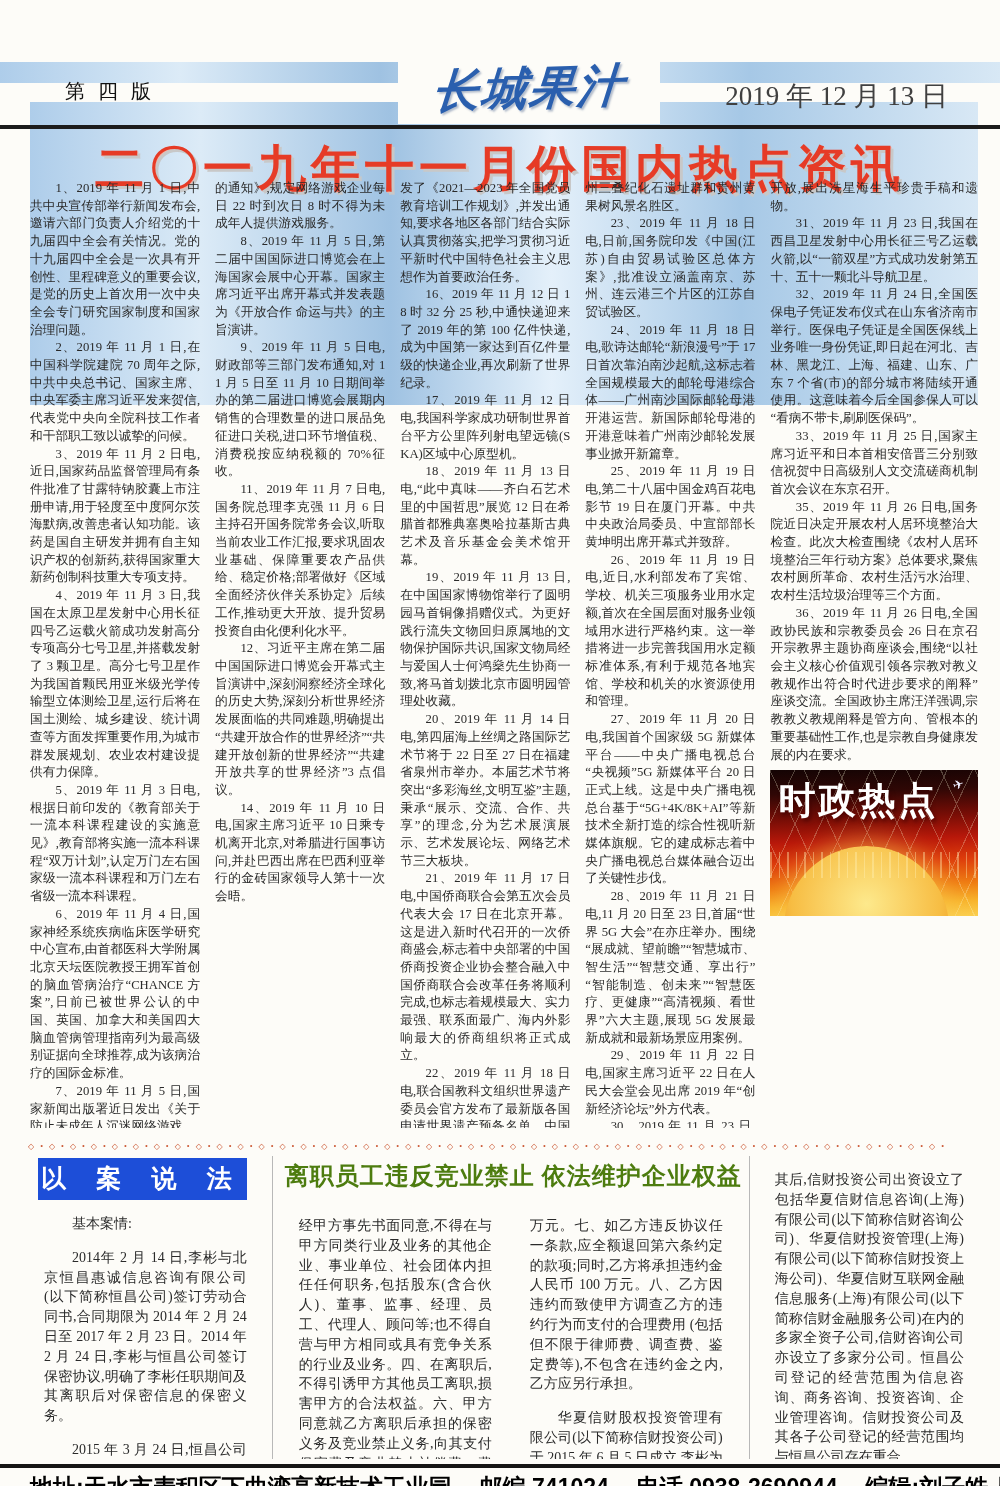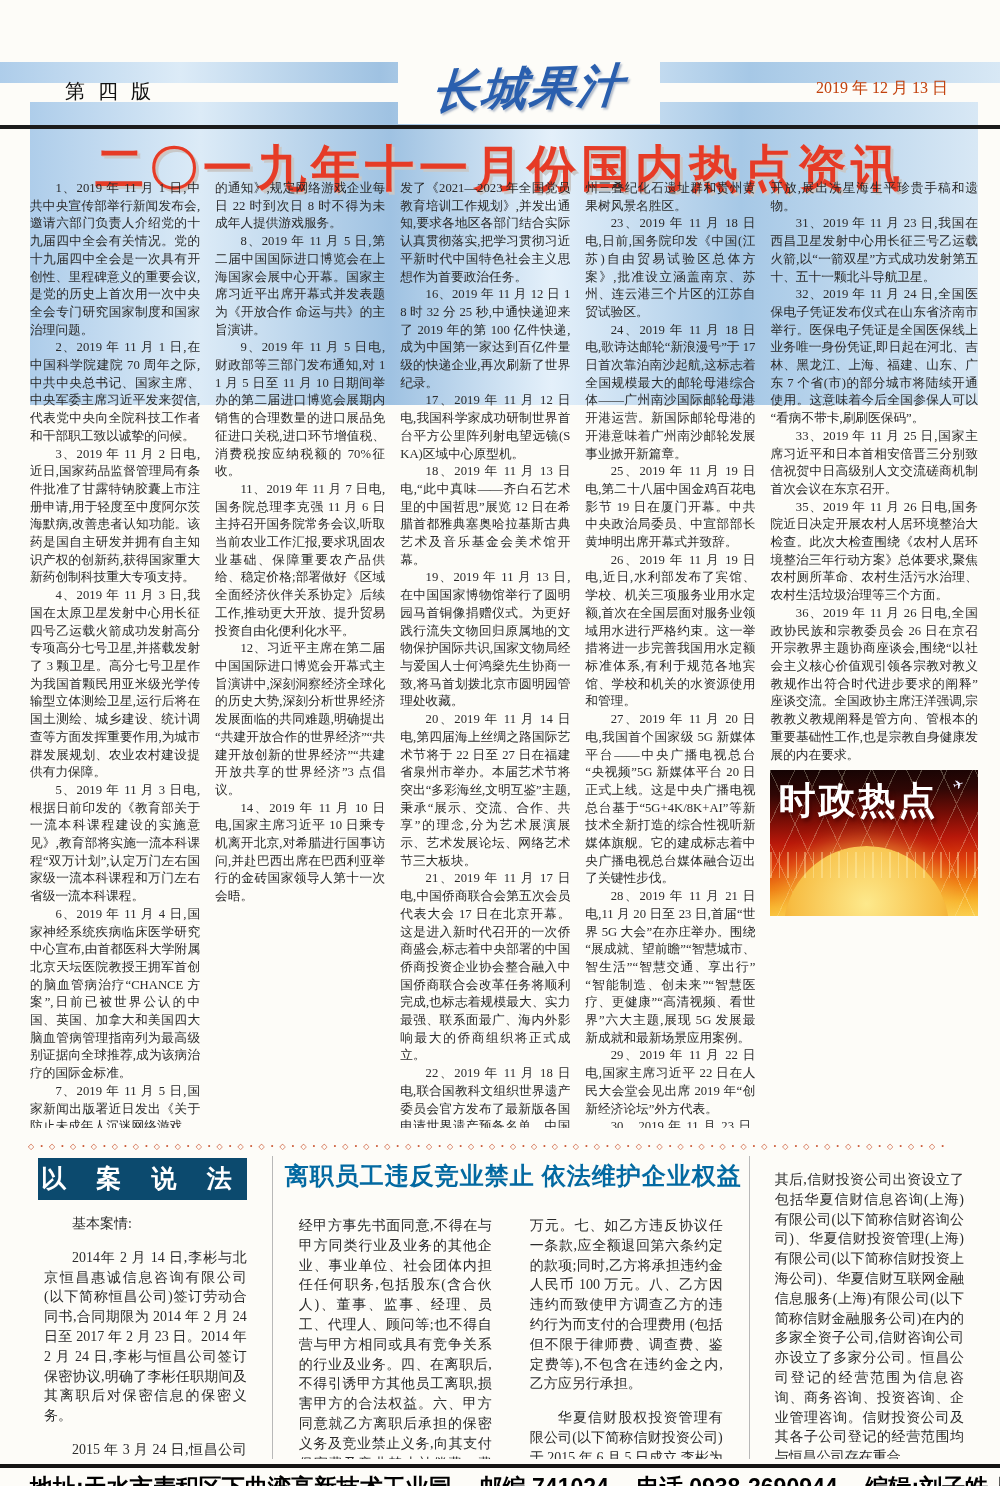--- a/index.html
+++ b/index.html
@@ -5,21 +5,21 @@
   html,body{margin:0;padding:0;}
   body{width:1000px;height:1486px;background:#fdfcf8;font-family:"Liberation Serif","DejaVu Serif",serif;color:#222;overflow:hidden;}
   .page{position:relative;width:1000px;height:1486px;}
 
   
   .bar{position:absolute;left:0;width:1000px;height:21px;
        background:linear-gradient(90deg,#aecdea 0%,#dcebf7 18%,#9fc2e2 38%,#e4f0fa 55%,#a6c8e6 75%,#d8e8f5 100%);}
   .bar.top{top:62px;}
   .bar.bottom{top:102px;}
   .edition{position:absolute;top:78px;left:55px;font-size:20px;letter-spacing:13px;color:#111;margin-left:10px;}
-  .pubdate{position:absolute;top:78px;right:52px;font-size:16px;color:#c2410c;}
+  .pubdate{position:absolute;top:78px;right:52px;font-size:27px;color:#404040;}
   .masthead-box{position:absolute;top:56px;left:398px;width:262px;height:68px;background:#fdfcf8;text-align:center;}
   .masthead{display:inline-block;margin-top:2px;font-size:46px;font-weight:bold;font-style:italic;color:#2a5fae;
             transform:rotate(-2deg) skewX(-6deg);text-shadow:2px 2px 2px rgba(40,70,120,.35);letter-spacing:2px;}
   .header-rule{position:absolute;top:125px;left:0;width:1000px;height:4px;background:#1c1c1c;}
 
   
   .main-headline{position:absolute;top:136px;left:0;width:1000px;text-align:center;
                  font-size:49px;font-weight:bold;color:#e63b26;letter-spacing:5px;
                  text-shadow:3px 3px 0 #c8c8c8,1px 1px 0 #f6b0a3;}
 
@@ -50,23 +50,23 @@
             color:#cc5a36;font-size:8px;letter-spacing:6px;white-space:nowrap;line-height:10px;}
 
   
   .bottom{position:absolute;top:1156px;left:30px;width:948px;height:303px;display:flex;overflow:hidden;}
   .bcol{font-size:14px;line-height:19.8px;text-align:justify;color:#2a2a2a;}
   .bcol p{margin:14px;text-indent:2em;word-break:break-all;}
   .bcol.cont .plist p:first-child{text-indent:0;}
   .bcolA{width:238px;padding-right:11px;border-right:1px solid #b8b8b8;}
   .bmid{width:452px;padding:0 12px;border-right:1px solid #b8b8b8;}
   .bcolD{width:224px;padding-left:11px;}
-  .case-label{margin:2px 14px 10px 8px;height:42px;line-height:42px;background:#0c4a6e;color:#fff;
+  .case-label{margin:2px 14px 10px 8px;height:42px;line-height:42px;background:#1d4ed8;color:#fff;
               text-align:center;font-size:25px;font-weight:bold;letter-spacing:12px;}
-  .case-headline{margin:4px 0 10px;text-align:center;font-size:24px;font-weight:bold;color:#0369a1;letter-spacing:1px;white-space:nowrap;}
+  .case-headline{margin:4px 0 10px;text-align:center;font-size:24px;font-weight:bold;color:#4d7c0f;letter-spacing:1px;white-space:nowrap;}
   .bmid-cols{display:flex;gap:10px;}
   .bmid-cols .bcol{flex:1;}
   .note-right{text-align:right !important;text-indent:0 !important;padding-right:6px;}
 
   
   .footer-rule{position:absolute;top:1464px;left:0;width:1000px;height:4px;background:#151515;}
   .footer{position:absolute;top:1472px;left:30px;width:940px;display:flex;gap:28px;
           font-family:"Liberation Sans","DejaVu Sans",sans-serif;font-weight:bold;font-size:23px;color:#000;white-space:nowrap;}
 </style>
 </head>

